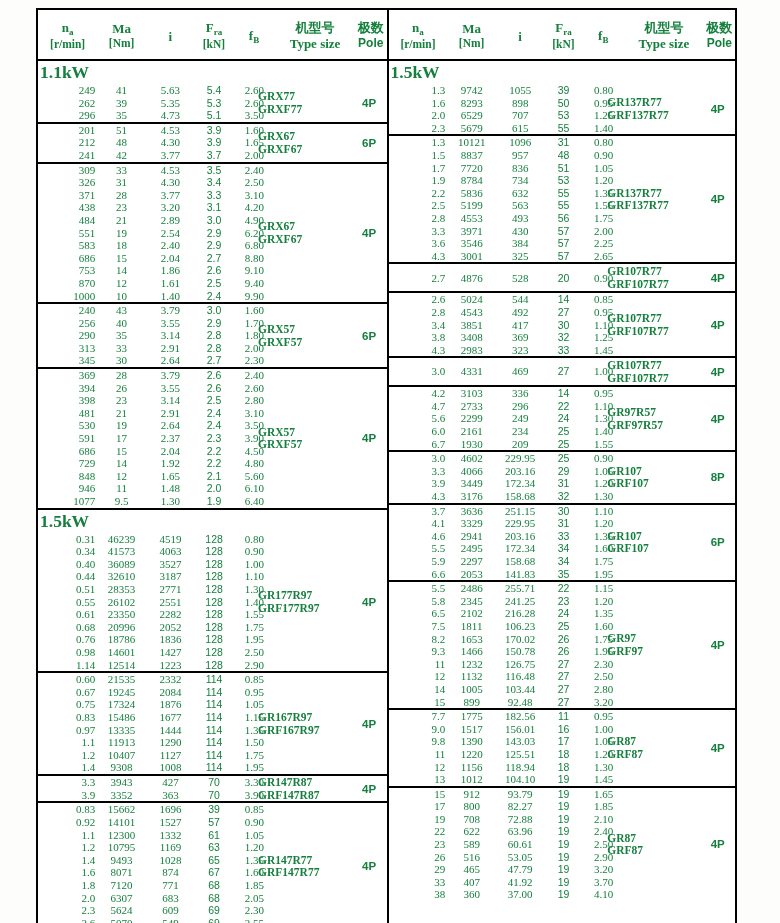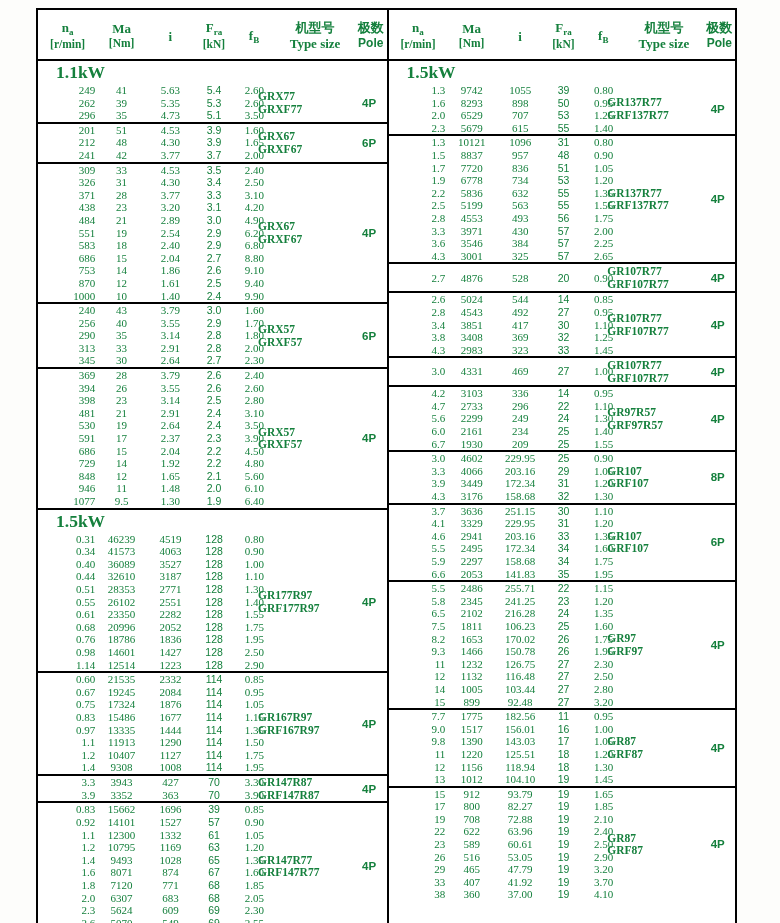--- a/index.html
+++ b/index.html
@@ -20,21 +20,21 @@
   }
   .hcell{text-align:center;font-weight:bold;line-height:15px;}
   .h-main{font-size:13px;}
   .h-sub{font-size:9px;position:relative;top:3px;}
   .h-l2{font-size:11.5px;text-align:center;}
   .h-cjk{font-size:13px;font-family:"DejaVu Sans",sans-serif;line-height:16px;}
   .h-en{font-size:13px;}
   .h-en-pole{font-family:"Liberation Sans",sans-serif;font-size:12px;}
 
   
-  .stitle{font-weight:bold;font-size:17.5px;line-height:23px;height:23px;padding-left:2px;margin-left:16px;}
+  .stitle{font-weight:bold;font-size:17.5px;line-height:23px;height:23px;padding-left:2px;}
 
   
   .group{display:flex;align-items:center;border-bottom:2.5px solid #000;}
   .group.last{border-bottom:none;}
   .rows{width:62%;}
   .row{
     display:grid;grid-template-columns:27.4% 22.6% 22.6% 17.8% 19.6%;
     height:12.6px;line-height:12.6px;font-size:11px;
   }
   .c{white-space:nowrap;}
@@ -701,21 +701,21 @@
             </div>
             <div class="row">
               <span class="c c-na">1.7</span>
               <span class="c c-ma">7720</span>
               <span class="c c-i">836</span>
               <span class="c c-fra">51</span>
               <span class="c c-fb">1.05</span>
             </div>
             <div class="row">
               <span class="c c-na">1.9</span>
-              <span class="c c-ma">6778</span>
+              <span class="c c-ma">8784</span>
               <span class="c c-i">734</span>
               <span class="c c-fra">53</span>
               <span class="c c-fb">1.20</span>
             </div>
             <div class="row">
               <span class="c c-na">2.2</span>
               <span class="c c-ma">5836</span>
               <span class="c c-i">632</span>
               <span class="c c-fra">55</span>
               <span class="c c-fb">1.35</span>

